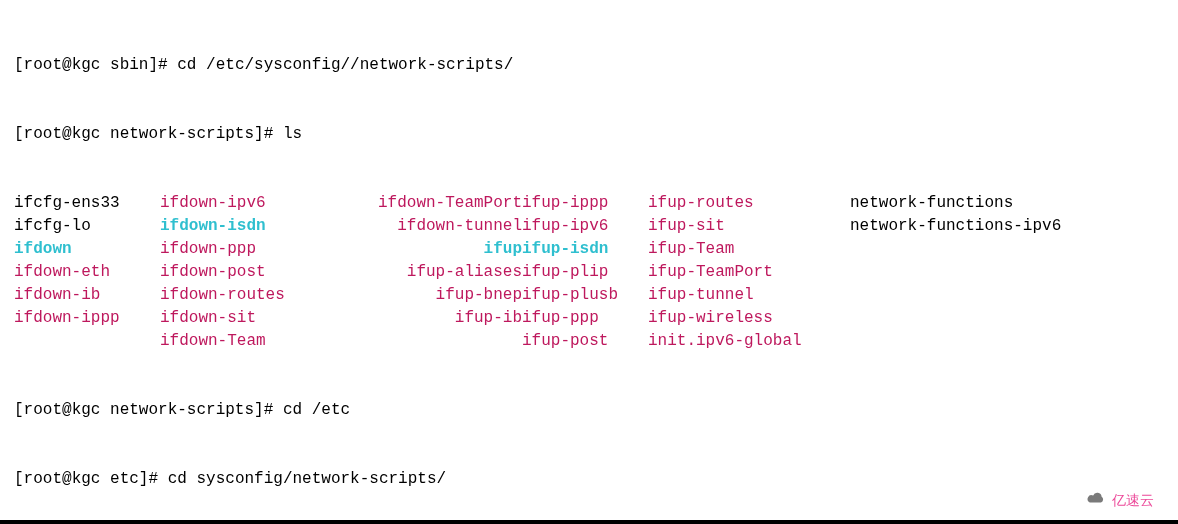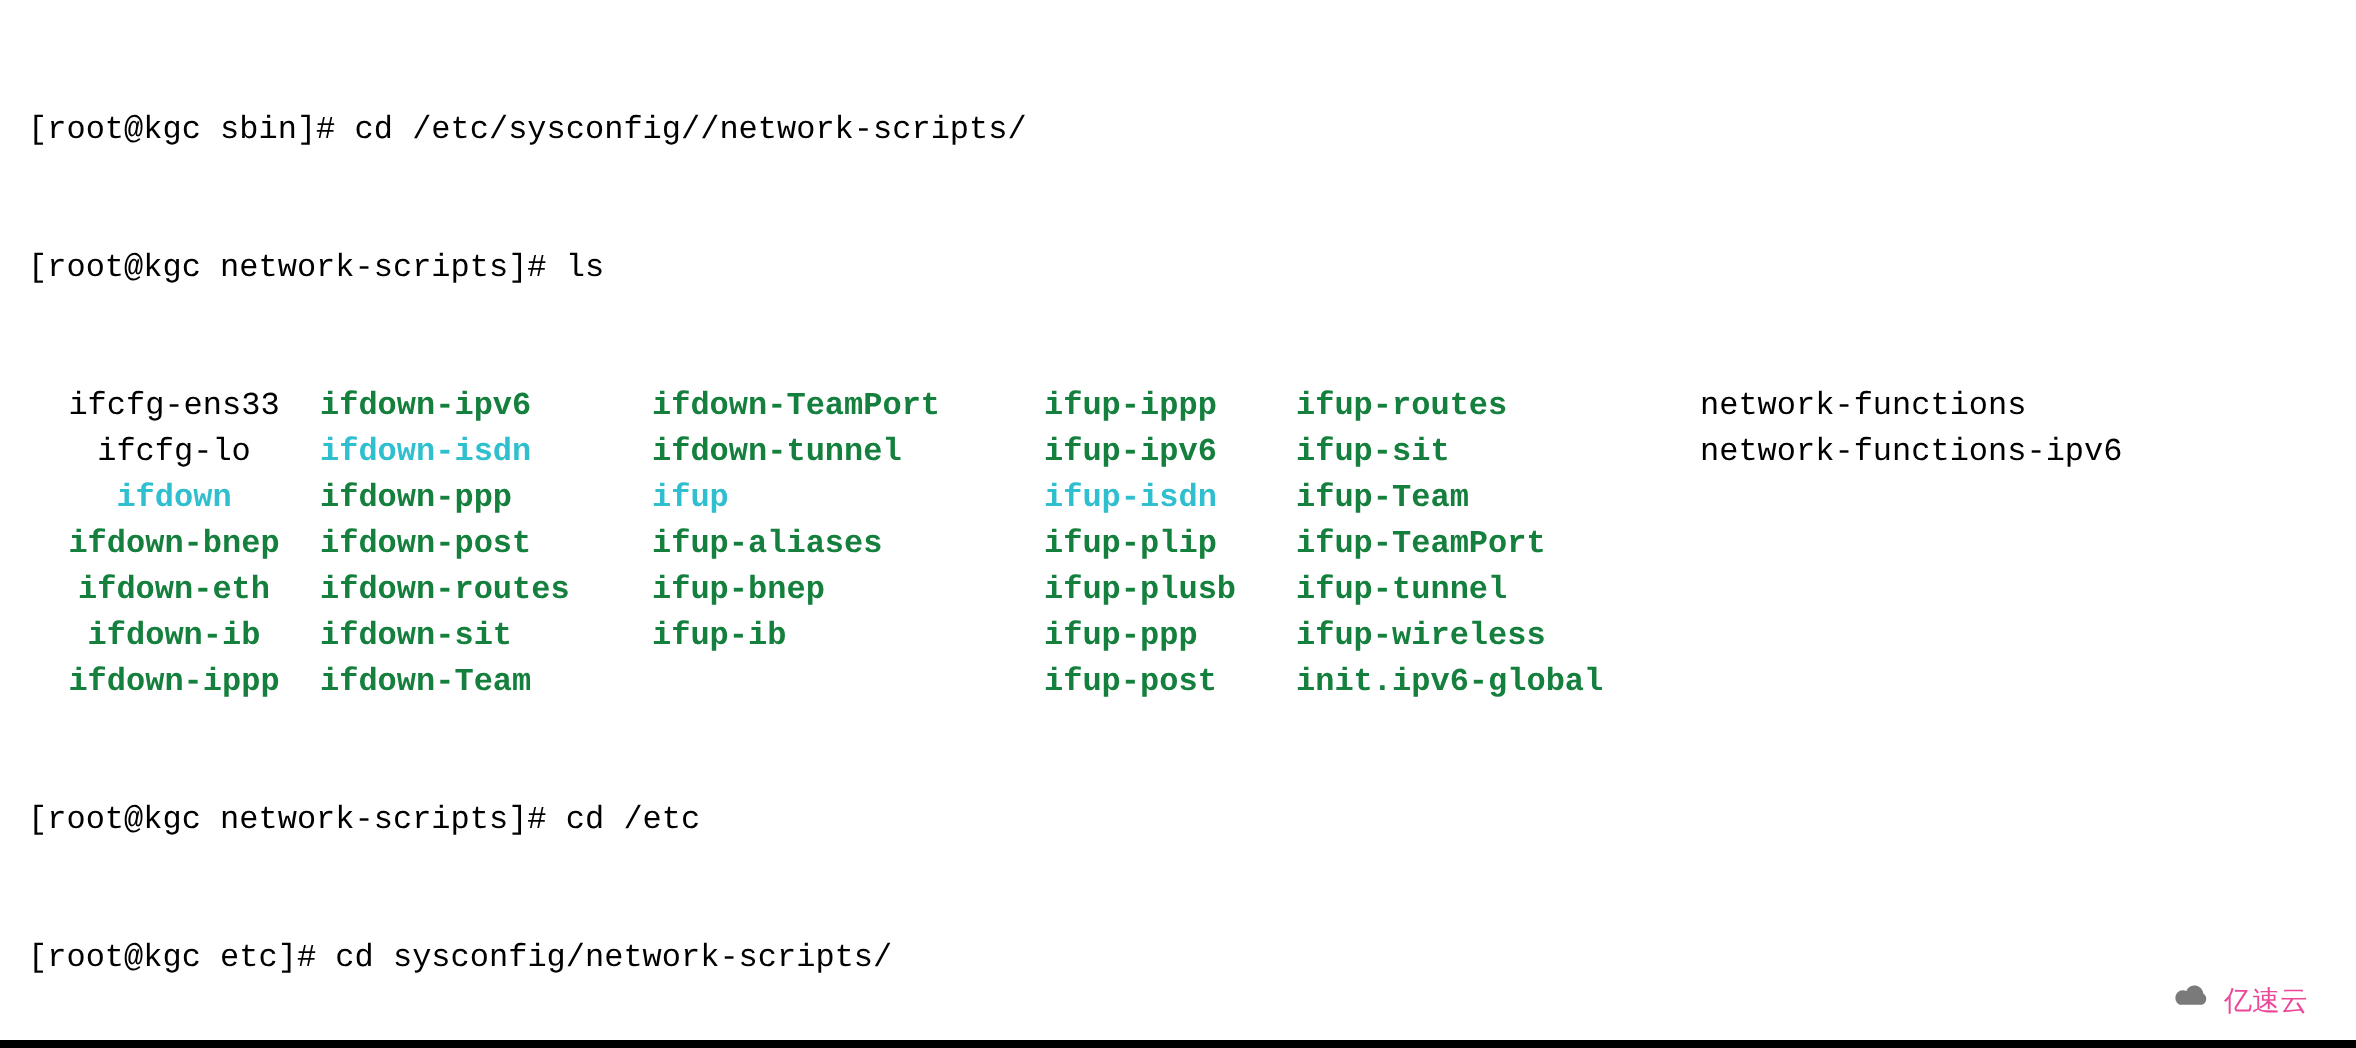--- a/index.html
+++ b/index.html
@@ -22,27 +22,27 @@
     .prompt-line { display: block; }
     .columns {
       display: flex;
       gap: 0;
     }
     .col {
       display: flex;
       flex-direction: column;
     }
     .col span { display: block; }
-    .c1 { width: 146px; text-align: center; }
+    .c1 { width: 146px; }
     .c2 { width: 166px; }
-    .c3 { width: 196px; }
+    .c3 { width: 196px; text-align: right; }
     .c4 { width: 126px; }
     .c5 { width: 202px; }
     .c6 { flex: 1; }
-    .green { color: #15803d; font-weight: bold; }
+    .green { color: #be185d; font-weight: normal; }
     .cyan { color: #2fbfcf; font-weight: bold; }
     .black { color: #000; }
     .watermark {
       position: absolute;
       right: 14px;
       bottom: 8px;
       background: rgba(255,255,255,0.85);
       color: #ec4899;
       padding: 4px 10px;
       border-radius: 4px;
@@ -54,21 +54,21 @@
     }
     .watermark svg { width: 20px; height: 14px; fill: #7a7a7a; }
   </style>
 </head>
 <body>
 
 <div class="terminal">
   <div class="prompt-line">[<span>root</span>@<span>kgc</span> <span>sbin</span>]# <span>cd /etc/sysconfig//network-scripts/</span></div>
   <div class="prompt-line">[<span>root</span>@<span>kgc</span> <span>network-scripts</span>]# <span>ls</span></div>
   <div class="columns">
-    <div class="col c1"><span class="black">ifcfg-ens33</span><span class="black">ifcfg-lo</span><span class="cyan">ifdown</span><span class="green">ifdown-bnep</span><span class="green">ifdown-eth</span><span class="green">ifdown-ib</span><span class="green">ifdown-ippp</span></div>
+    <div class="col c1"><span class="black">ifcfg-ens33</span><span class="black">ifcfg-lo</span><span class="cyan">ifdown</span><span class="green">ifdown-eth</span><span class="green">ifdown-ib</span><span class="green">ifdown-ippp</span></div>
     <div class="col c2"><span class="green">ifdown-ipv6</span><span class="cyan">ifdown-isdn</span><span class="green">ifdown-ppp</span><span class="green">ifdown-post</span><span class="green">ifdown-routes</span><span class="green">ifdown-sit</span><span class="green">ifdown-Team</span></div>
     <div class="col c3"><span class="green">ifdown-TeamPort</span><span class="green">ifdown-tunnel</span><span class="cyan">ifup</span><span class="green">ifup-aliases</span><span class="green">ifup-bnep</span><span class="green">ifup-ib</span></div>
     <div class="col c4"><span class="green">ifup-ippp</span><span class="green">ifup-ipv6</span><span class="cyan">ifup-isdn</span><span class="green">ifup-plip</span><span class="green">ifup-plusb</span><span class="green">ifup-ppp</span><span class="green">ifup-post</span></div>
     <div class="col c5"><span class="green">ifup-routes</span><span class="green">ifup-sit</span><span class="green">ifup-Team</span><span class="green">ifup-TeamPort</span><span class="green">ifup-tunnel</span><span class="green">ifup-wireless</span><span class="green">init.ipv6-global</span></div>
     <div class="col c6"><span class="black">network-functions</span><span class="black">network-functions-ipv6</span></div>
   </div>
   <div class="prompt-line">[<span>root</span>@<span>kgc</span> <span>network-scripts</span>]# <span>cd /etc</span></div>
   <div class="prompt-line">[<span>root</span>@<span>kgc</span> <span>etc</span>]# <span>cd sysconfig/network-scripts/</span></div>
 </div>
 

